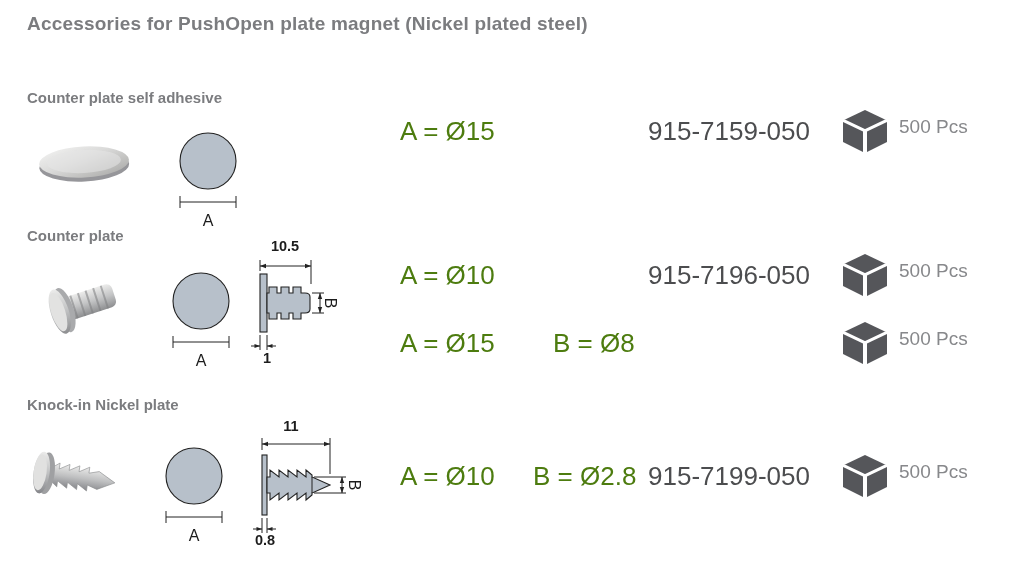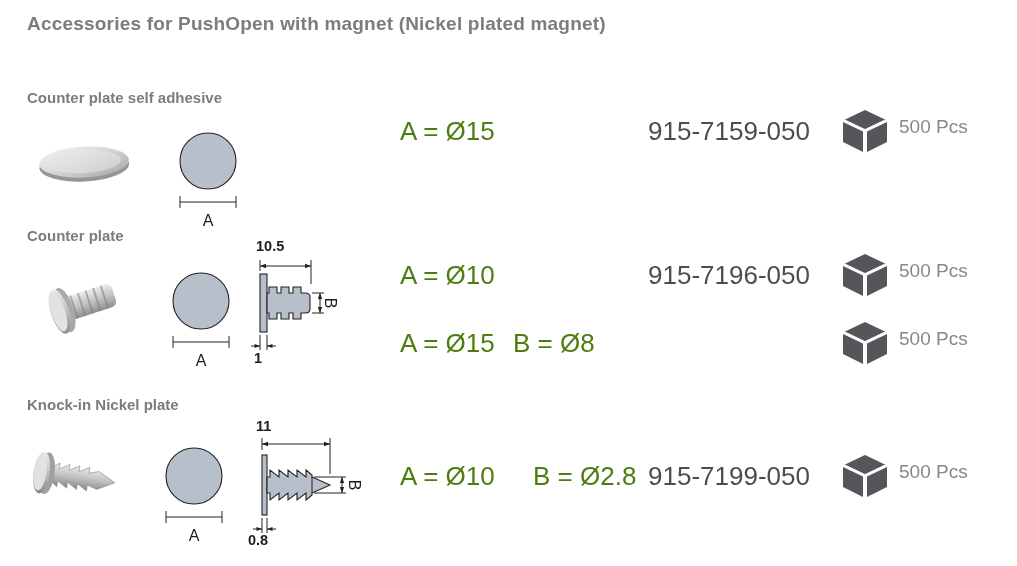--- a/index.html
+++ b/index.html
@@ -6,33 +6,33 @@
   html,body { background:#ffffff; }
   body { font-family:"Liberation Sans", sans-serif; }
   .canvas { position:relative; width:1017px; height:566px; background:#fff; overflow:hidden; }
   .abs { position:absolute; }
   .page-title { font-size:19px; font-weight:700; color:#7b7c7f; letter-spacing:.2px; white-space:nowrap; }
   .section-heading { font-size:15px; font-weight:700; color:#7b7c7f; white-space:nowrap; }
   .spec { font-size:26px; color:#4d7c0f; white-space:nowrap; }
   .part { font-size:26px; font-weight:400; color:#4c4d4f; white-space:nowrap; }
   .qty  { font-size:19px; color:#87888b; white-space:nowrap; }
   .diagram { position:absolute; }
-  .dim-num { position:absolute; font-size:14.5px; font-weight:700; color:#1c1c1c; text-align:left; }
+  .dim-num { position:absolute; font-size:14.5px; font-weight:700; color:#1c1c1c; text-align:center; }
   .dim-letter { position:absolute; font-size:16px; color:#1c1c1c; text-align:center; }
   .rot90 { transform:rotate(90deg); transform-origin:center center; }
   svg .t { stroke:#222; stroke-width:1; fill:none; }
   svg .f { fill:#222; }
   svg .s { fill:#b7c0ca; stroke:#222; stroke-width:1.1; }
 </style>
 </head>
 <body>
 
 <div class="canvas">
 
-  <div class="abs page-title" style="left:27px; top:13px">Accessories for PushOpen with magnet (Nickel plated magnet)</div>
+  <div class="abs page-title" style="left:27px; top:13px">Accessories for PushOpen plate magnet (Nickel plated steel)</div>
 
   <div class="abs section-heading" style="left:27px; top:89px">Counter plate self adhesive</div>
 
   <div class="abs" style="left:34px; top:134px">
     <svg width="100" height="58" viewBox="0 0 100 58">
       <defs>
         <linearGradient id="pg1" x1="0%" y1="0%" x2="100%" y2="100%">
           <stop offset="0%" stop-color="#f5f5f4"></stop>
             <stop offset="45%" stop-color="#d9d9d8"></stop>
             <stop offset="100%" stop-color="#a5a5a3"></stop>
@@ -131,21 +131,21 @@
     <svg width="44" height="42" viewBox="0 0 44 42">
       <polygon points="22,0 43,10 22,20 1,10" fill="#55565a"></polygon>
       <path d="M1,10 L22,20 L43,10" stroke="#ffffff" stroke-width="1.6" fill="none"></path>
       <polygon points="0,12 20,21.5 20,42 0,32" fill="#55565a"></polygon>
       <polygon points="44,12 24,21.5 24,42 44,32" fill="#55565a"></polygon>
     </svg>
   </div>
   <span class="abs qty" style="left:899px; top:260px">500 Pcs</span>
 
   <span class="abs spec" style="left:400px; top:328px">A = Ø15</span>
-  <span class="abs spec" style="left:513px; top:328px">B = Ø8</span>
+  <span class="abs spec" style="left:553px; top:328px">B = Ø8</span>
   <div class="abs" style="left:843px; top:322px">
     <svg width="44" height="42" viewBox="0 0 44 42">
       <polygon points="22,0 43,10 22,20 1,10" fill="#55565a"></polygon>
       <path d="M1,10 L22,20 L43,10" stroke="#ffffff" stroke-width="1.6" fill="none"></path>
       <polygon points="0,12 20,21.5 20,42 0,32" fill="#55565a"></polygon>
       <polygon points="44,12 24,21.5 24,42 44,32" fill="#55565a"></polygon>
     </svg>
   </div>
   <span class="abs qty" style="left:899px; top:328px">500 Pcs</span>
 

